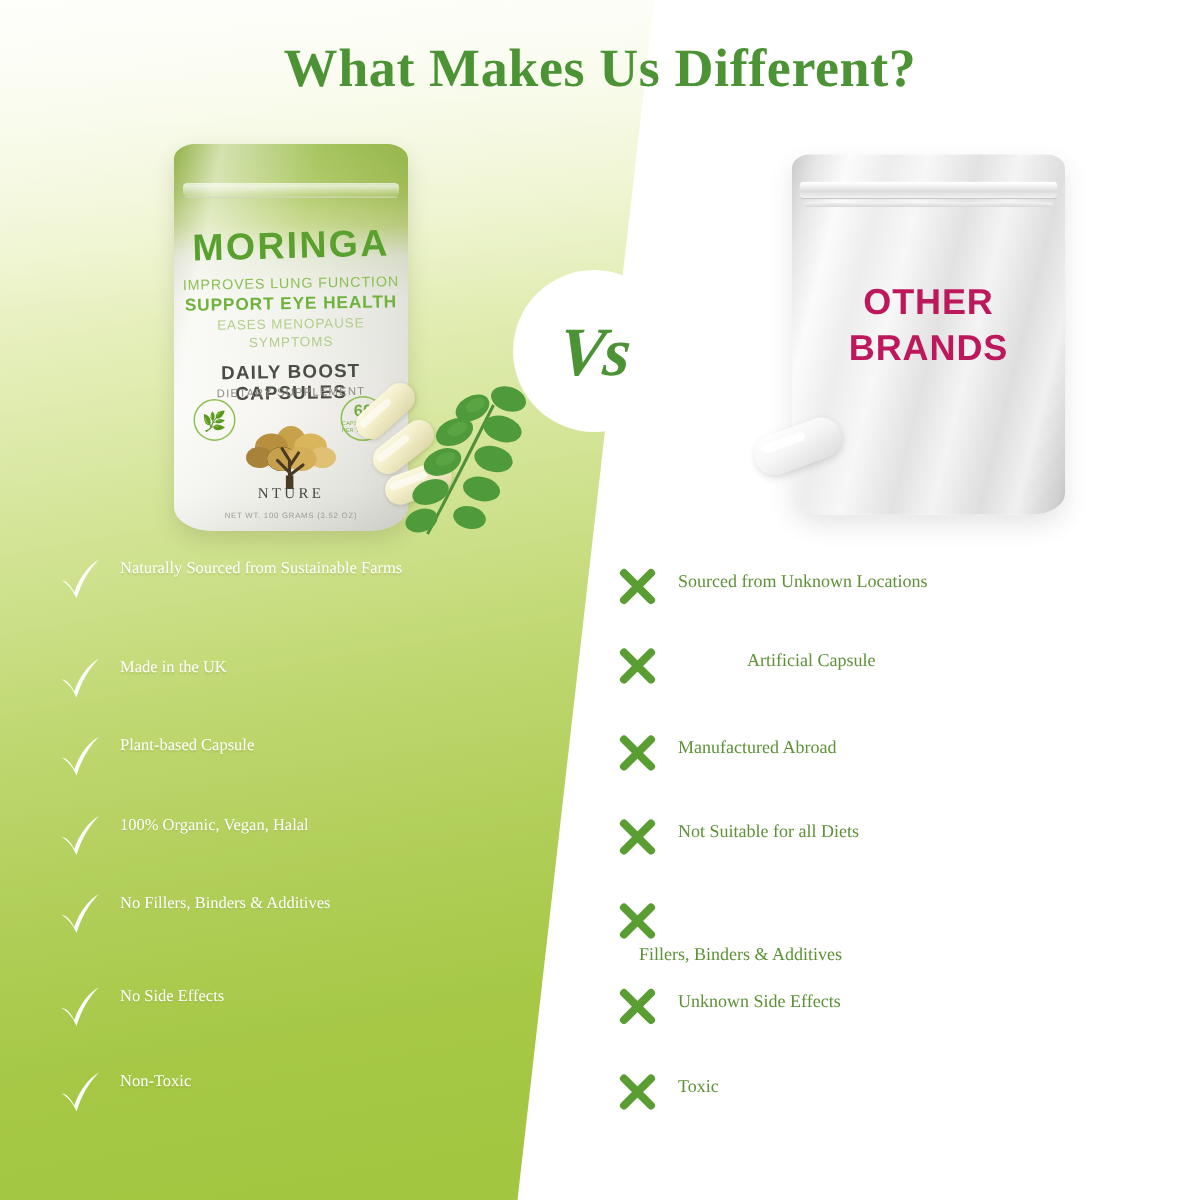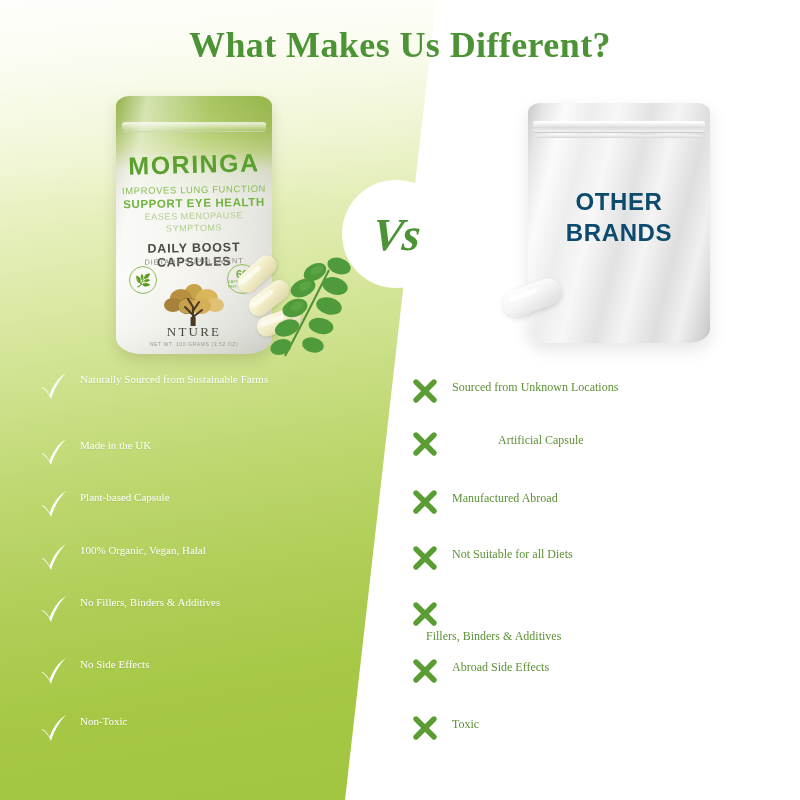--- a/index.html
+++ b/index.html
@@ -154,21 +154,21 @@
     width: 28px; height: 28px; border-radius: 50%;
     border: 1.3px solid #8cc04f;
     display:flex; flex-direction:column; align-items:center; justify-content:center;
     color:#74ae3e; font-family:"Liberation Sans", sans-serif;
   }
   .pouch-left .cap-badge .n { font-size: 11px; font-weight: bold; line-height:1; }
   .pouch-left .cap-badge .u { font-size: 3.6px; letter-spacing:0.2px; line-height:1.15; }
   .pouch-left .tree { position:absolute; left:50%; top:185px; transform:translateX(-50%); }
   .pouch-left .nture {
     position:absolute; left:0; right:0; top:228px; text-align:center;
-    font-family:"Liberation Serif", serif; font-size: 13px; letter-spacing:2.2px;
+    font-family:"Liberation Serif", serif; font-size: 10px; letter-spacing:2.2px;
     color:#4a4a42;
   }
   .pouch-left .netwt {
     position:absolute; left:0; right:0; bottom: 7px; text-align:center;
     font-family:"Liberation Sans", sans-serif; font-size:5.2px; letter-spacing:0.5px;
     color:#9b9b92;
   }
 
   
   .caps-left { position:absolute; left:232px; top:262px; width:72px; height:80px; z-index:22; }
@@ -204,21 +204,21 @@
     background: linear-gradient(180deg,#ffffff 0%, #dcdcdc 55%, #f2f2f2 100%);
     border-top:1px solid #ffffff; border-bottom:1px solid #c8c8c8; border-radius:3px;
   }
   .pouch-right .zip2 {
     position:absolute; left:8px; right:8px; top:32px; height:3px;
     background: linear-gradient(180deg,#f4f4f4,#d6d6d6); border-radius:2px;
   }
   .pouch-right .label {
     position:absolute; left:0; right:0; top:84px; text-align:center;
     font-family:"Liberation Sans", sans-serif; font-weight:bold;
-    font-size:24px; line-height:1.28; letter-spacing:0.6px; color:#0c4a6e;
+    font-size:24px; line-height:1.28; letter-spacing:0.6px; color:#be185d;
   }
   .cap-right {
     position:absolute; left:502px; top:284px; width:60px; height:27px;
     border-radius:14px; z-index:21;
     background: linear-gradient(165deg,#ffffff 0%,#f6f6f6 45%,#dcdcdc 100%);
     transform: rotate(-20deg);
     box-shadow: 0 2px 5px rgba(60,60,60,0.18);
   }
   .cap-right::after{
     content:""; position:absolute; left:7px; top:5px; width:30px; height:6px;
@@ -482,21 +482,21 @@
 
     <div class="row" style="height:57px;">
       <span class="mark">
         <svg class="cross" viewBox="0 0 26 26">
             <g stroke="#5a9e33" stroke-width="5.4" stroke-linecap="round">
               <line x1="4" y1="4" x2="22" y2="22"></line>
               <line x1="22" y1="4" x2="4" y2="22"></line>
             </g>
           </svg>
       </span>
-      <span class="txt">Abroad Side Effects</span>
+      <span class="txt">Unknown Side Effects</span>
     </div>
 
     <div class="row" style="height:50px;">
       <span class="mark">
         <svg class="cross" viewBox="0 0 26 26">
             <g stroke="#5a9e33" stroke-width="5.4" stroke-linecap="round">
               <line x1="4" y1="4" x2="22" y2="22"></line>
               <line x1="22" y1="4" x2="4" y2="22"></line>
             </g>
           </svg>

